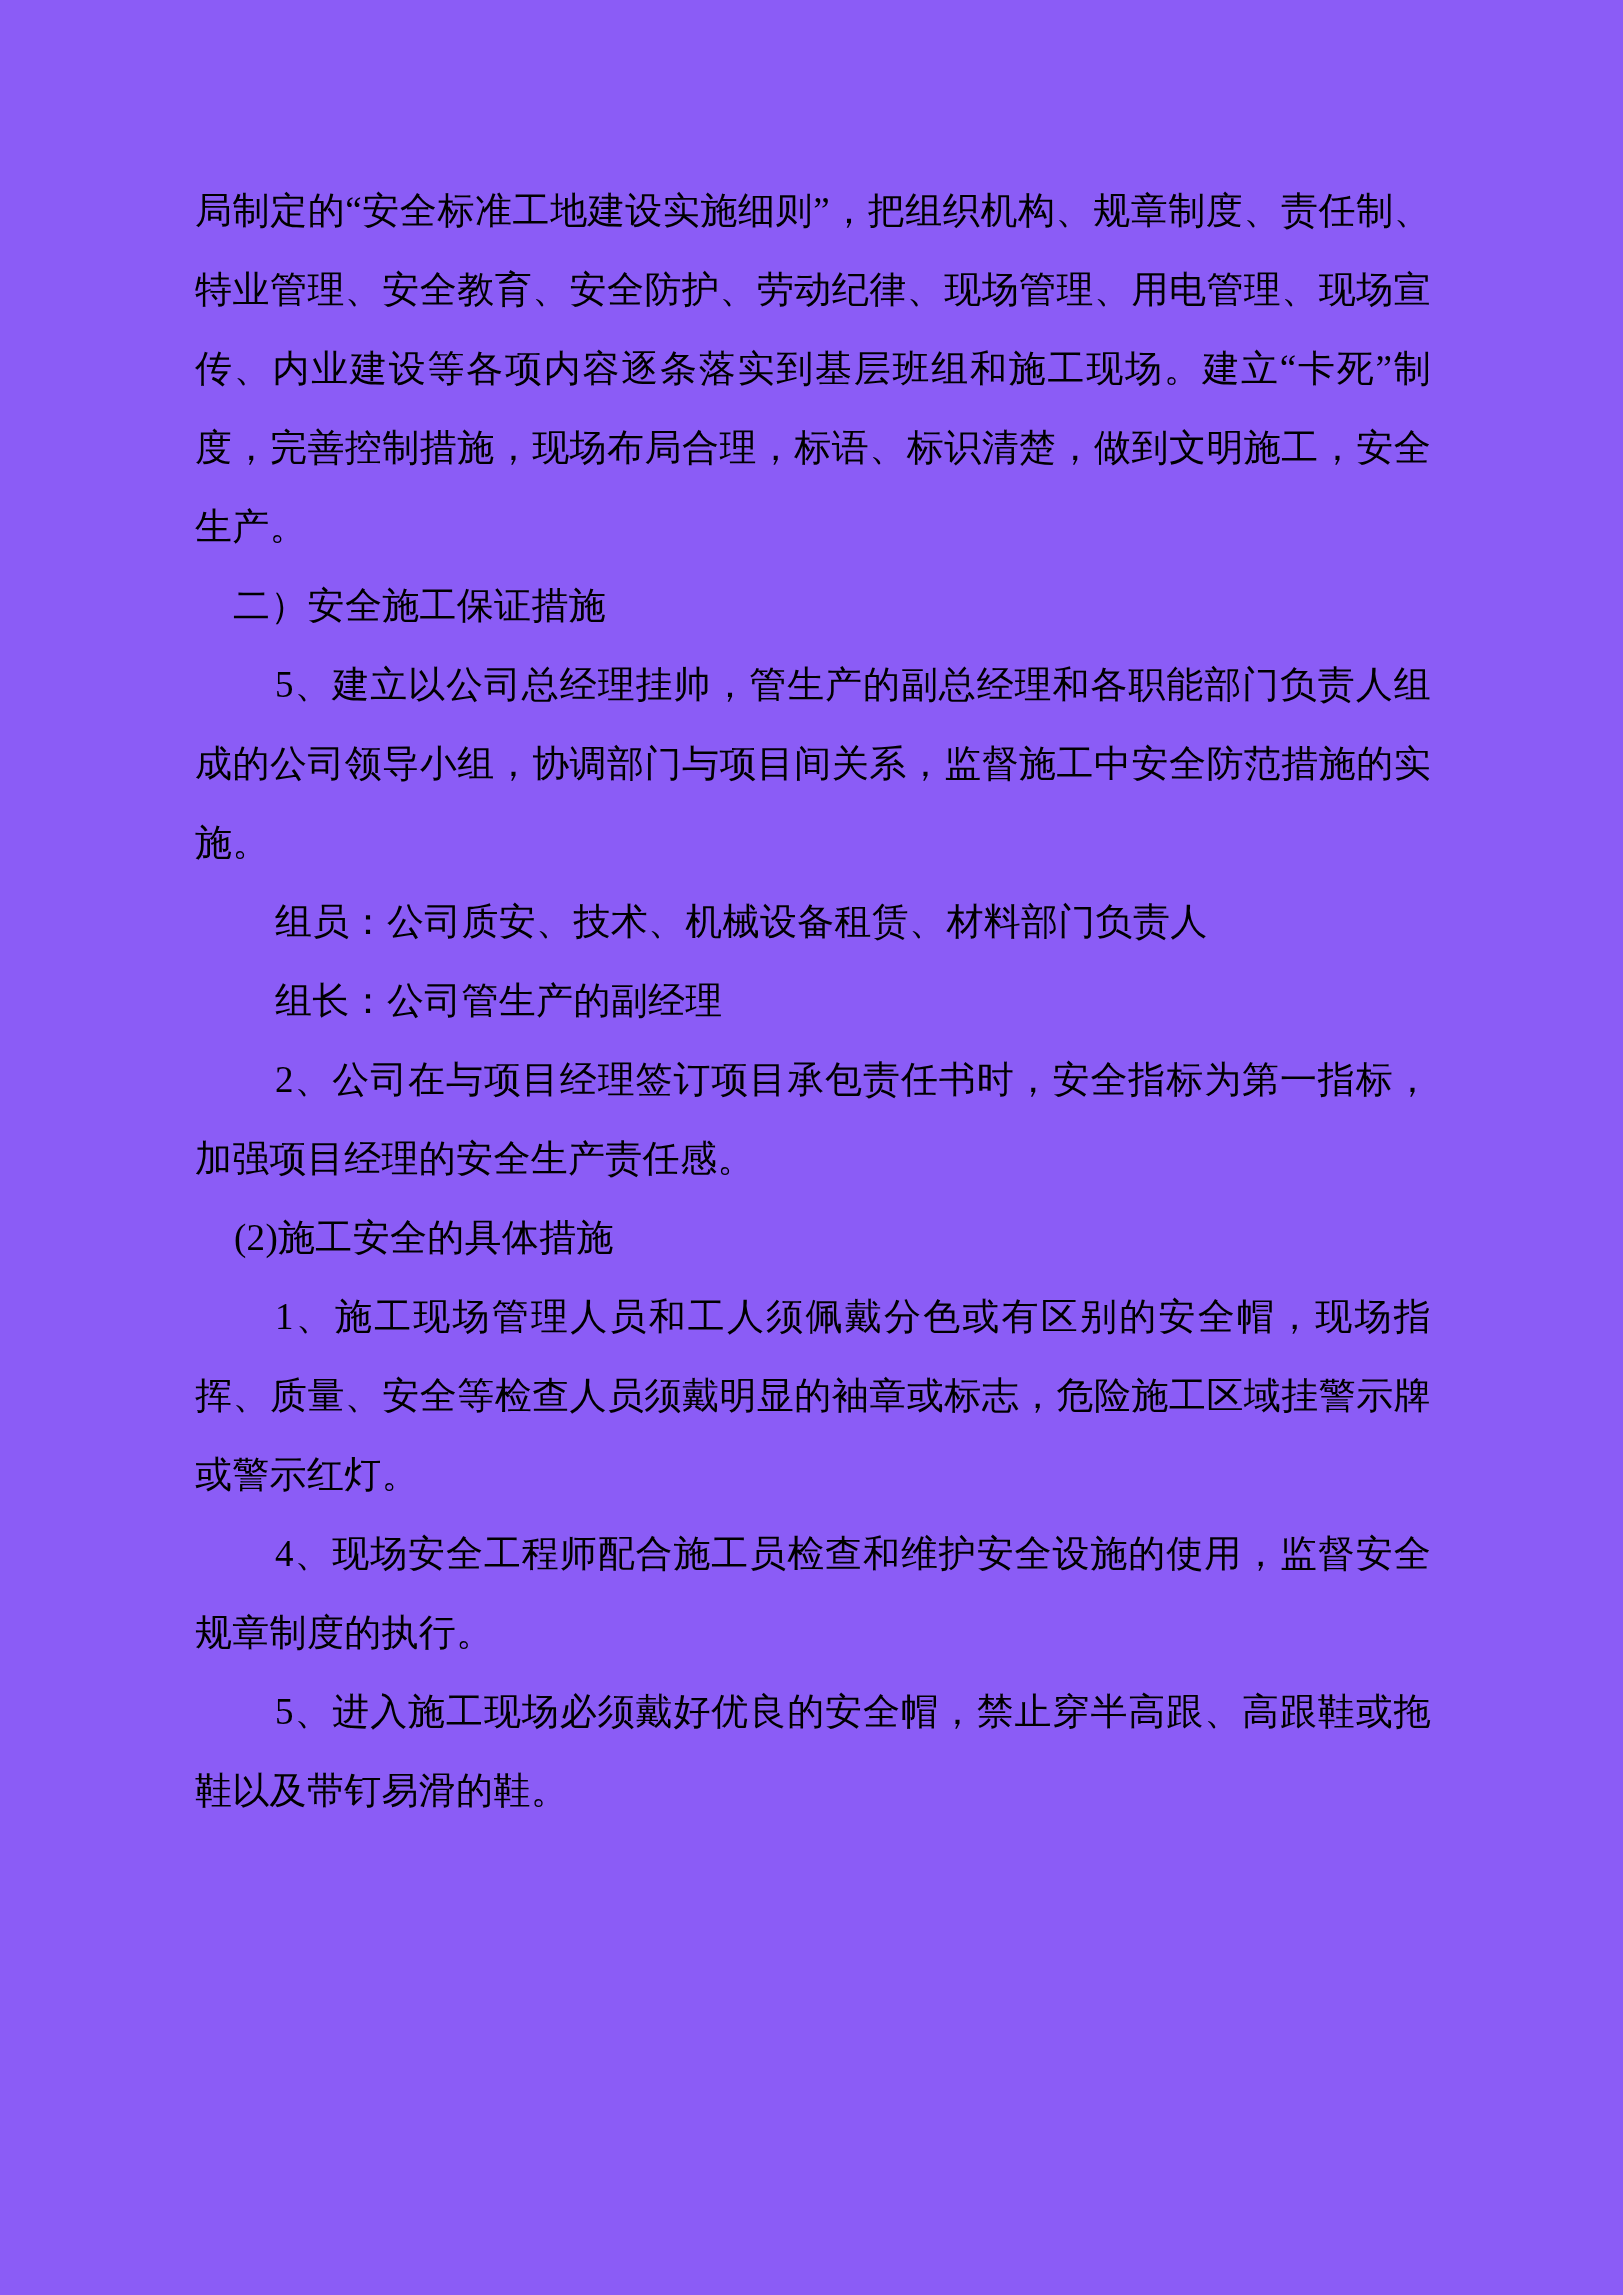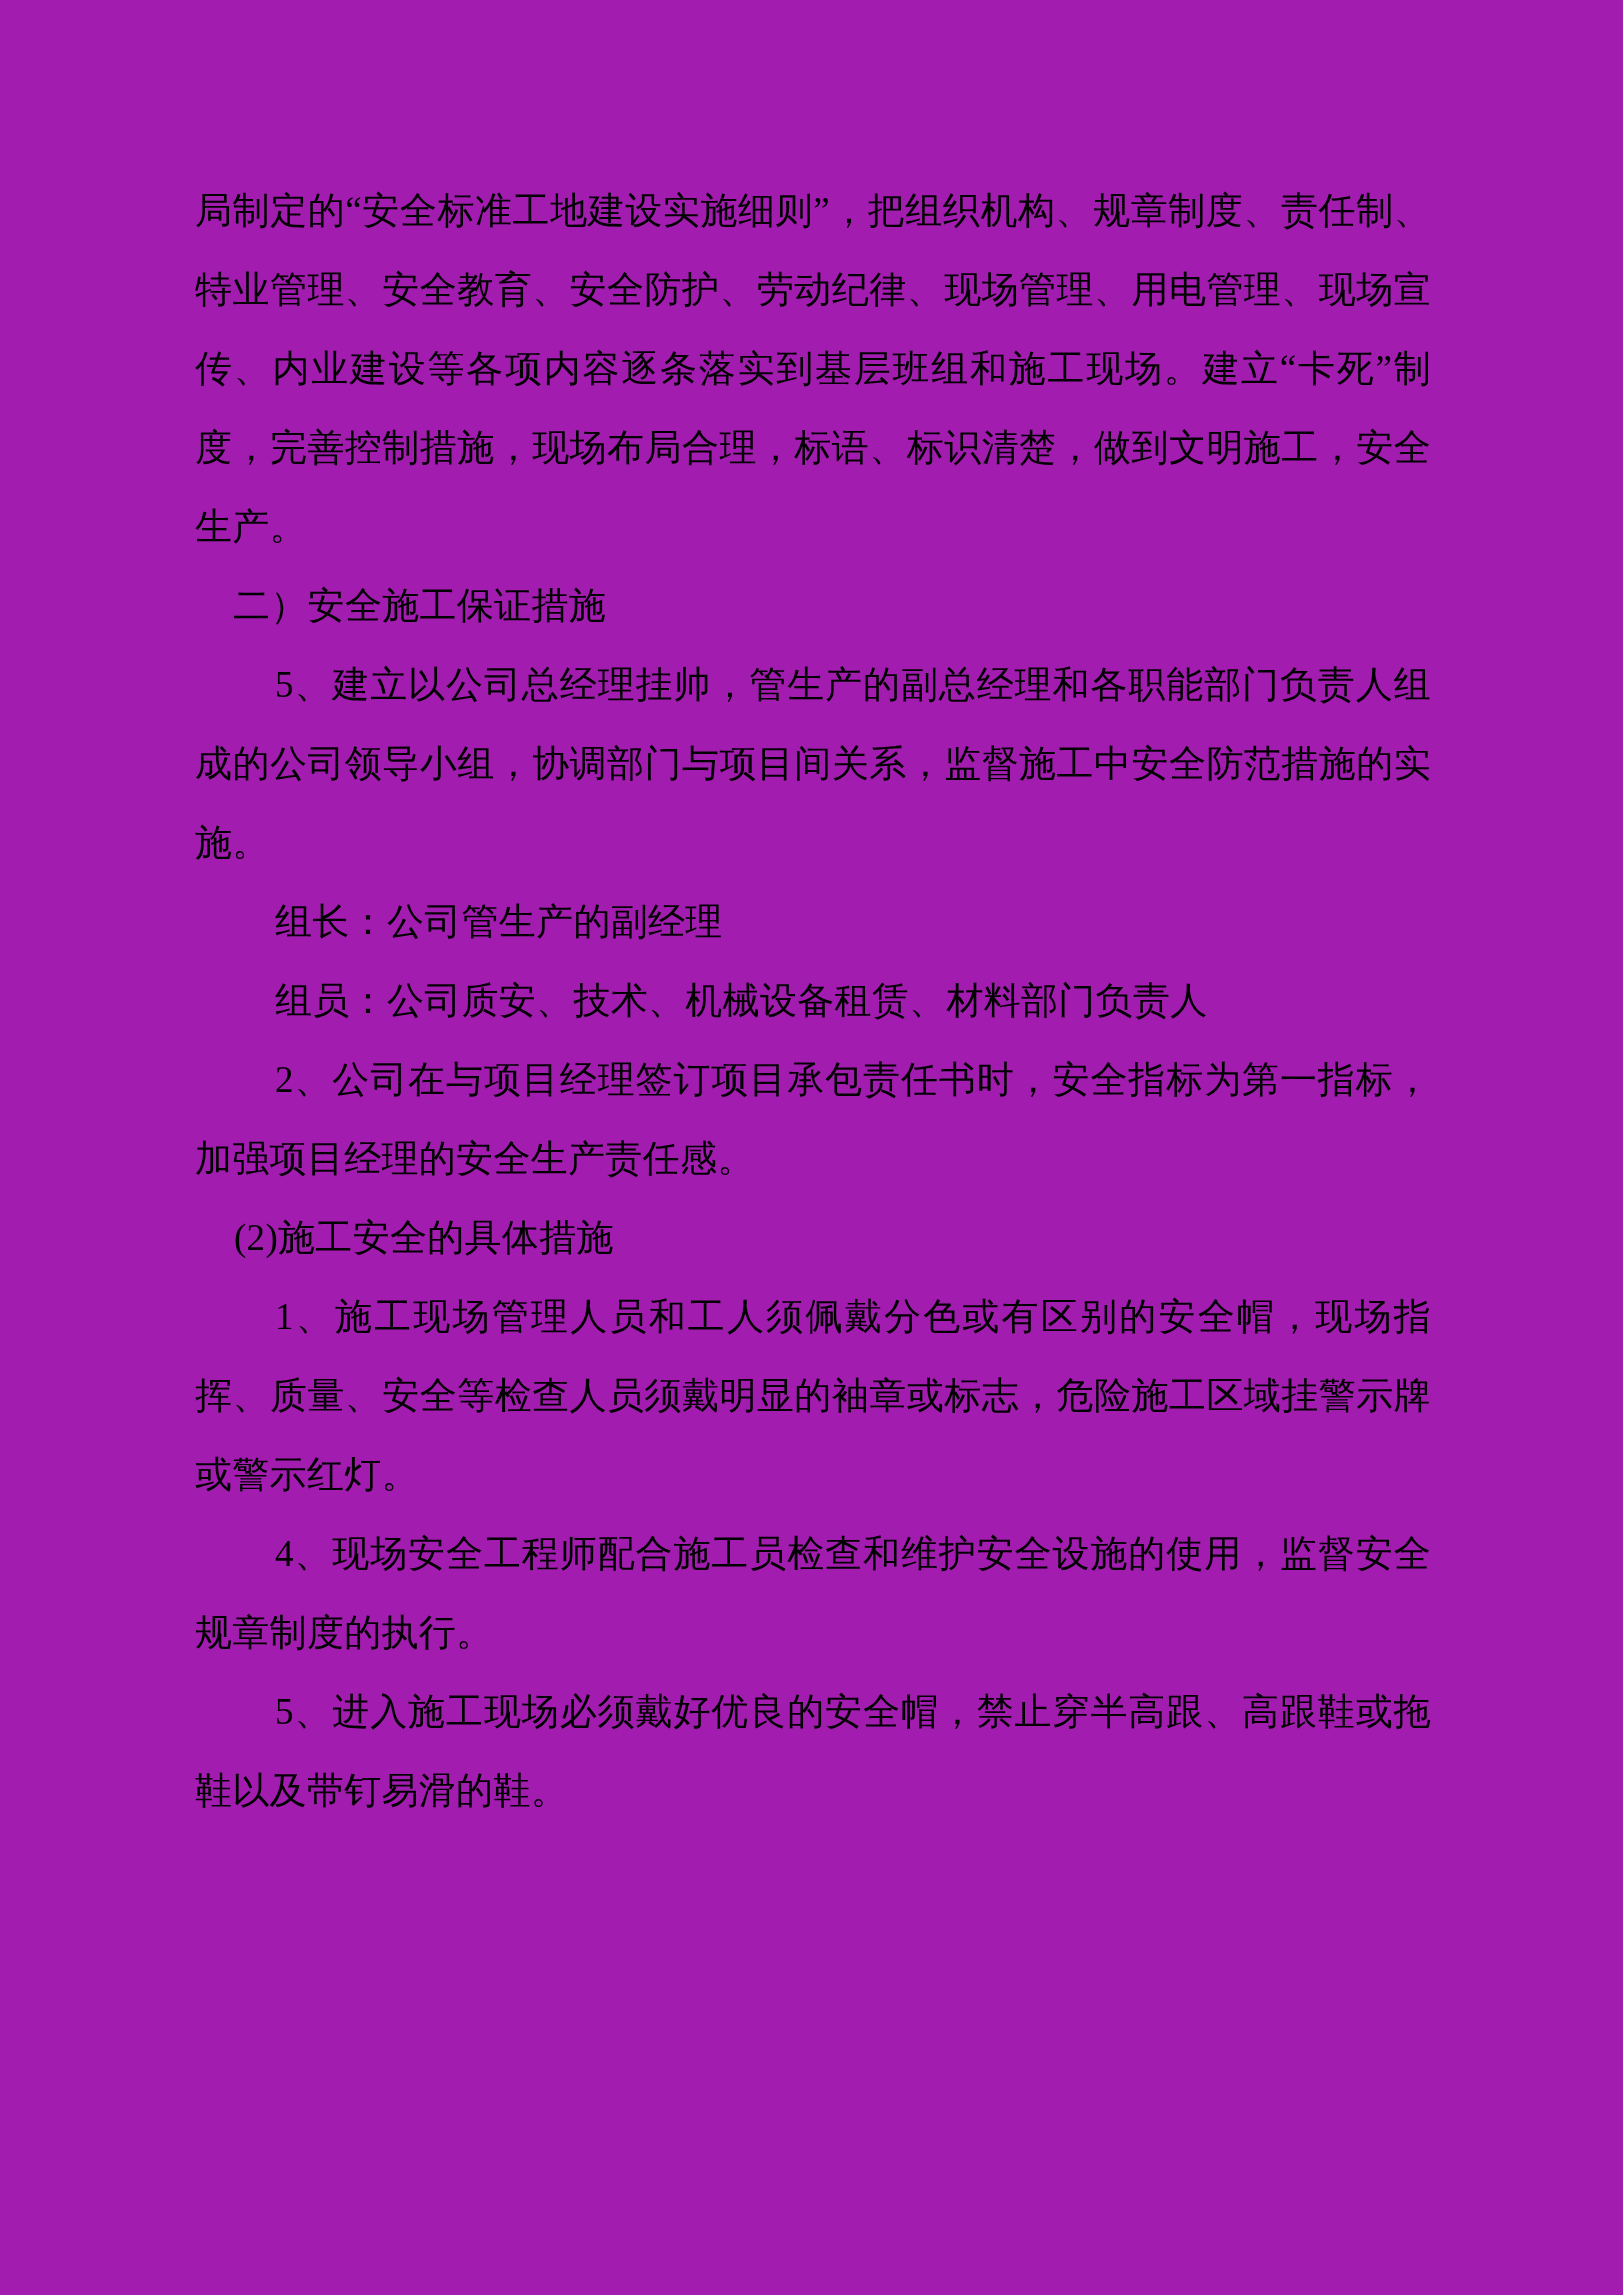--- a/index.html
+++ b/index.html
@@ -7,21 +7,21 @@
     padding: 0;
     background: #ffffff;
   }
   body {
     font-family: "Liberation Serif", "DejaVu Serif", serif;
   }
   #page {
     position: relative;
     width: 1623px;
     height: 2295px;
-    background: #a21caf;
+    background: #8b5cf6;
     overflow: hidden;
     box-sizing: border-box;
     padding-left: 6px;
   }
   #content {
     position: absolute;
     left: 195px;
     top: 171px;
     width: 1236px;
   }
@@ -64,23 +64,23 @@
 <div id="page">
   <div id="content">
 
     <p class="para cont">局制定的“安全标准工地建设实施细则”，把组织机构、规章制度、责任制、特业管理、安全教育、安全防护、劳动纪律、现场管理、用电管理、现场宣传、内业建设等各项内容逐条落实到基层班组和施工现场。建立“卡死”制度，完善控制措施，现场布局合理，标语、标识清楚，做到文明施工，安全生产。</p>
 
     <p class="heading">二）安全施工保证措施</p>
 
 
     <p class="para ind2">5、建立以公司总经理挂帅，管生产的副总经理和各职能部门负责人组成的公司领导小组，协调部门与项目间关系，监督施工中安全防范措施的实施。</p>
 
+    <p class="para ind2">组员：公司质安、技术、机械设备租赁、材料部门负责人</p>
+
     <p class="para ind2">组长：公司管生产的副经理</p>
-
-    <p class="para ind2">组员：公司质安、技术、机械设备租赁、材料部门负责人</p>
 
     <p class="para ind2">2、公司在与项目经理签订项目承包责任书时，安全指标为第一指标，加强项目经理的安全生产责任感。</p>
 
 
     <p class="para ind1">(2)施工安全的具体措施</p>
 
     <p class="para ind2">1、施工现场管理人员和工人须佩戴分色或有区别的安全帽，现场指挥、质量、安全等检查人员须戴明显的袖章或标志，危险施工区域挂警示牌或警示红灯。</p>
 
 
     <p class="para ind2">4、现场安全工程师配合施工员检查和维护安全设施的使用，监督安全规章制度的执行。</p>

